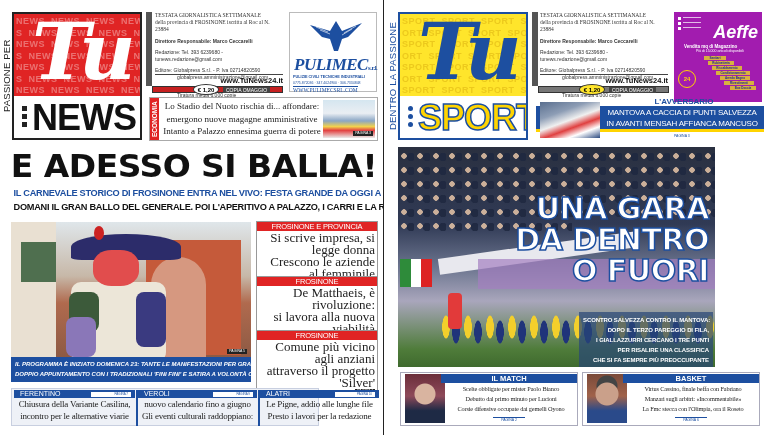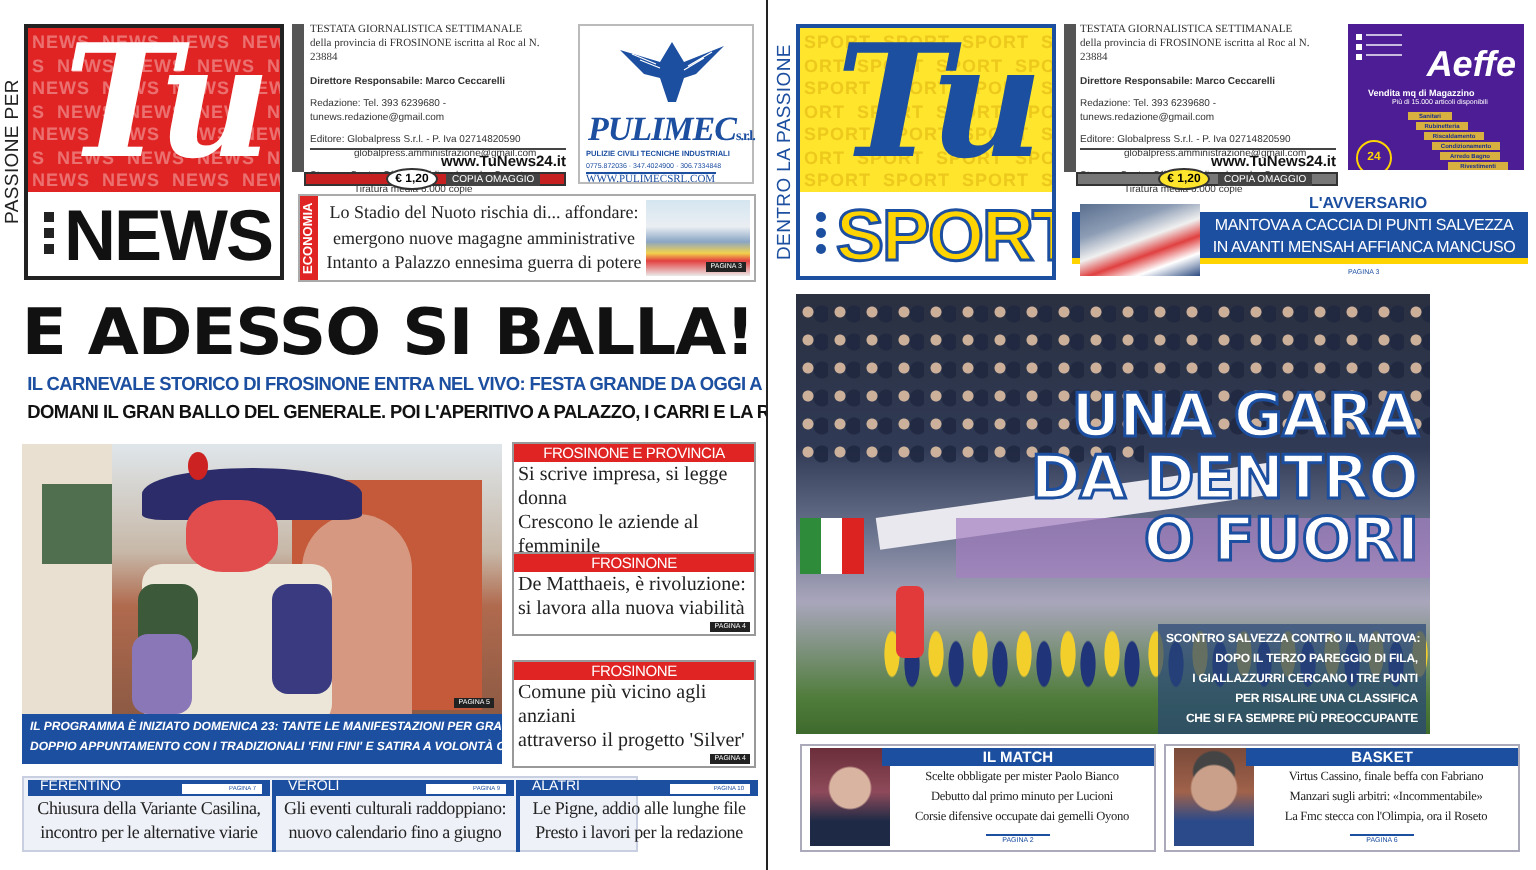--- a/index.html
+++ b/index.html
@@ -55,21 +55,21 @@
   .price-copy { position: absolute; left: 70px; top: 0; font-size: 5px; color: #fff; line-height: 6px; background: #444; padding: 0 3px; }
 
   .ad-pulimec { position: absolute; left: 289px; top: 12px; width: 88px; height: 80px; border: 1px solid #bbb; background: #fff; }
   .ad-eagle { position: absolute; left: 18px; top: 4px; width: 56px; height: 38px; }
   .ad-pulimec-name { position: absolute; left: 4px; top: 42px; font-family: "Liberation Serif", serif; font-weight: bold; font-style: italic; font-size: 17px; color: #1d4fa0; letter-spacing: -0.5px; }
   .ad-pulimec-name small { font-size: 7px; font-style: normal; }
   .ad-pulimec-sub { position: absolute; left: 3px; top: 62px; font-size: 3.8px; color: #1d4fa0; font-weight: bold; white-space: nowrap; }
   .ad-pulimec-phones { position: absolute; left: 3px; top: 68px; font-size: 3.5px; color: #1d4fa0; white-space: nowrap; }
   .ad-pulimec-web { position: absolute; left: 3px; top: 73px; font-family: "Liberation Serif", serif; font-size: 5.5px; color: #1d4fa0; white-space: nowrap; border-top: 1px solid #1d4fa0; }
 
-  .ad-aeffe { position: absolute; left: 286px; top: 12px; width: 88px; height: 73px; background: #4c1d95; overflow: hidden; }
+  .ad-aeffe { position: absolute; left: 286px; top: 12px; width: 88px; height: 90px; background: #a21caf; overflow: hidden; }
   .aeffe-name { position: absolute; right: 4px; top: 10px; font-size: 18px; font-weight: bold; font-style: italic; color: #fff; }
   .aeffe-tag { position: absolute; left: 10px; top: 32px; font-size: 4.5px; color: #fff; font-weight: bold; }
   .aeffe-tag2 { position: absolute; left: 22px; top: 37px; font-size: 3.5px; color: #fff; }
   .aeffe-steps { position: absolute; left: 0; top: 44px; width: 100%; }
   .aeffe-step { position: absolute; height: 4px; background: #d8b040; font-size: 3px; color: #1d2f8c; text-align: center; line-height: 4px; font-weight: bold; }
   .aeffe-logo { position: absolute; left: 4px; top: 58px; width: 18px; height: 18px; border: 1.5px solid #ffd400; border-radius: 50%; color: #ffd400; font-size: 6px; text-align: center; line-height: 16px; font-weight: bold; }
   .aeffe-icons { position: absolute; left: 4px; top: 4px; width: 26px; }
   .aeffe-icons i { display: block; height: 3px; margin-bottom: 2px; border-left: 3px solid #fff; padding-left: 2px; }
   .aeffe-icons i::after { content: ""; display: block; width: 18px; height: 1px; background: rgba(255,255,255,0.7); margin-top: 1px; }
 
@@ -94,21 +94,21 @@
   .cp-body { position: absolute; left: 60px; top: 60px; width: 95px; height: 80px; background: #ece6d8; border-radius: 10px; }
   .cp-arm { position: absolute; left: 125px; top: 70px; width: 30px; height: 55px; background: #3a3a80; border-radius: 8px; }
   .cp-skel { position: absolute; left: 55px; top: 95px; width: 30px; height: 40px; background: #8a77b8; border-radius: 8px; }
   .cp-man { position: absolute; left: 58px; top: 70px; width: 30px; height: 40px; background: #3c5a3a; border-radius: 8px; }
   .cp-pagina { right: 4px; bottom: 3px; }
 
   .carnival-caption { position: absolute; left: 11px; top: 357px; width: 240px; height: 25px; background: #1d4fa0; color: #fff; font-size: 6px; font-style: italic; font-weight: bold; line-height: 9.5px; padding: 3px 4px; text-align: center; white-space: nowrap; }
 
   .news-card { position: absolute; left: 256px; width: 122px; border: 1px solid #999; background: #fff; }
   .news-card-tag { background: #e02424; color: #fff; font-size: 7.5px; text-align: center; line-height: 9px; letter-spacing: -0.2px; }
-  .news-card-text { font-family: "Liberation Serif", serif; font-size: 10px; line-height: 12px; text-align: left; color: #222; padding: 1px 2px 6px; }
+  .news-card-text { font-family: "Liberation Serif", serif; font-size: 13px; line-height: 12px; text-align: right; color: #222; padding: 1px 2px 6px; }
   .news-card .pagina-tag { right: 2px; bottom: 1px; }
 
   .bottom-strip { position: absolute; left: 11px; top: 388px; width: 308px; height: 38px; background: #eef1f7; border: 1px solid #c8cfe0; }
   .bs-col { position: absolute; top: 1px; width: 121px; height: 36px; }
   .bs-col + .bs-col { border-left: 2px solid #1d4fa0; }
   .bs-tag { height: 8px; background: #1d4fa0; color: #fff; font-size: 7px; padding-left: 6px; line-height: 8px; position: relative; }
   .bs-tag .bs-pg { position: absolute; right: 4px; top: 1.5px; width: 40px; height: 5px; background: #fff; color: #1d4fa0; font-size: 3px; text-align: right; padding-right: 3px; line-height: 5px; }
   .bs-text { font-family: "Liberation Serif", serif; font-size: 9px; line-height: 12px; text-align: center; color: #222; white-space: nowrap; letter-spacing: -0.2px; }
 
   .avversario-box { position: absolute; left: 148px; top: 97px; width: 228px; height: 42px; }
@@ -252,22 +252,22 @@
   </div>
 
   <div class="bottom-strip">
     <div class="bs-col" style="left:2px;">
       <div class="bs-tag"><span>FERENTINO</span><span class="bs-pg">PAGINA 7</span></div>
       <div class="bs-text">Chiusura della Variante Casilina,</div>
       <div class="bs-text">incontro per le alternative viarie</div>
     </div>
     <div class="bs-col" style="left:124px;">
       <div class="bs-tag"><span>VEROLI</span><span class="bs-pg">PAGINA 9</span></div>
+      <div class="bs-text">nuovo calendario fino a giugno</div>
       <div class="bs-text">Gli eventi culturali raddoppiano:</div>
-      <div class="bs-text">nuovo calendario fino a giugno</div>
     </div>
     <div class="bs-col" style="left:246px;">
       <div class="bs-tag"><span>ALATRI</span><span class="bs-pg">PAGINA 10</span></div>
       <div class="bs-text">Le Pigne, addio alle lunghe file</div>
       <div class="bs-text">Presto i lavori per la redazione</div>
     </div>
   </div>
 </div>
 
 <div class="divider"></div>

